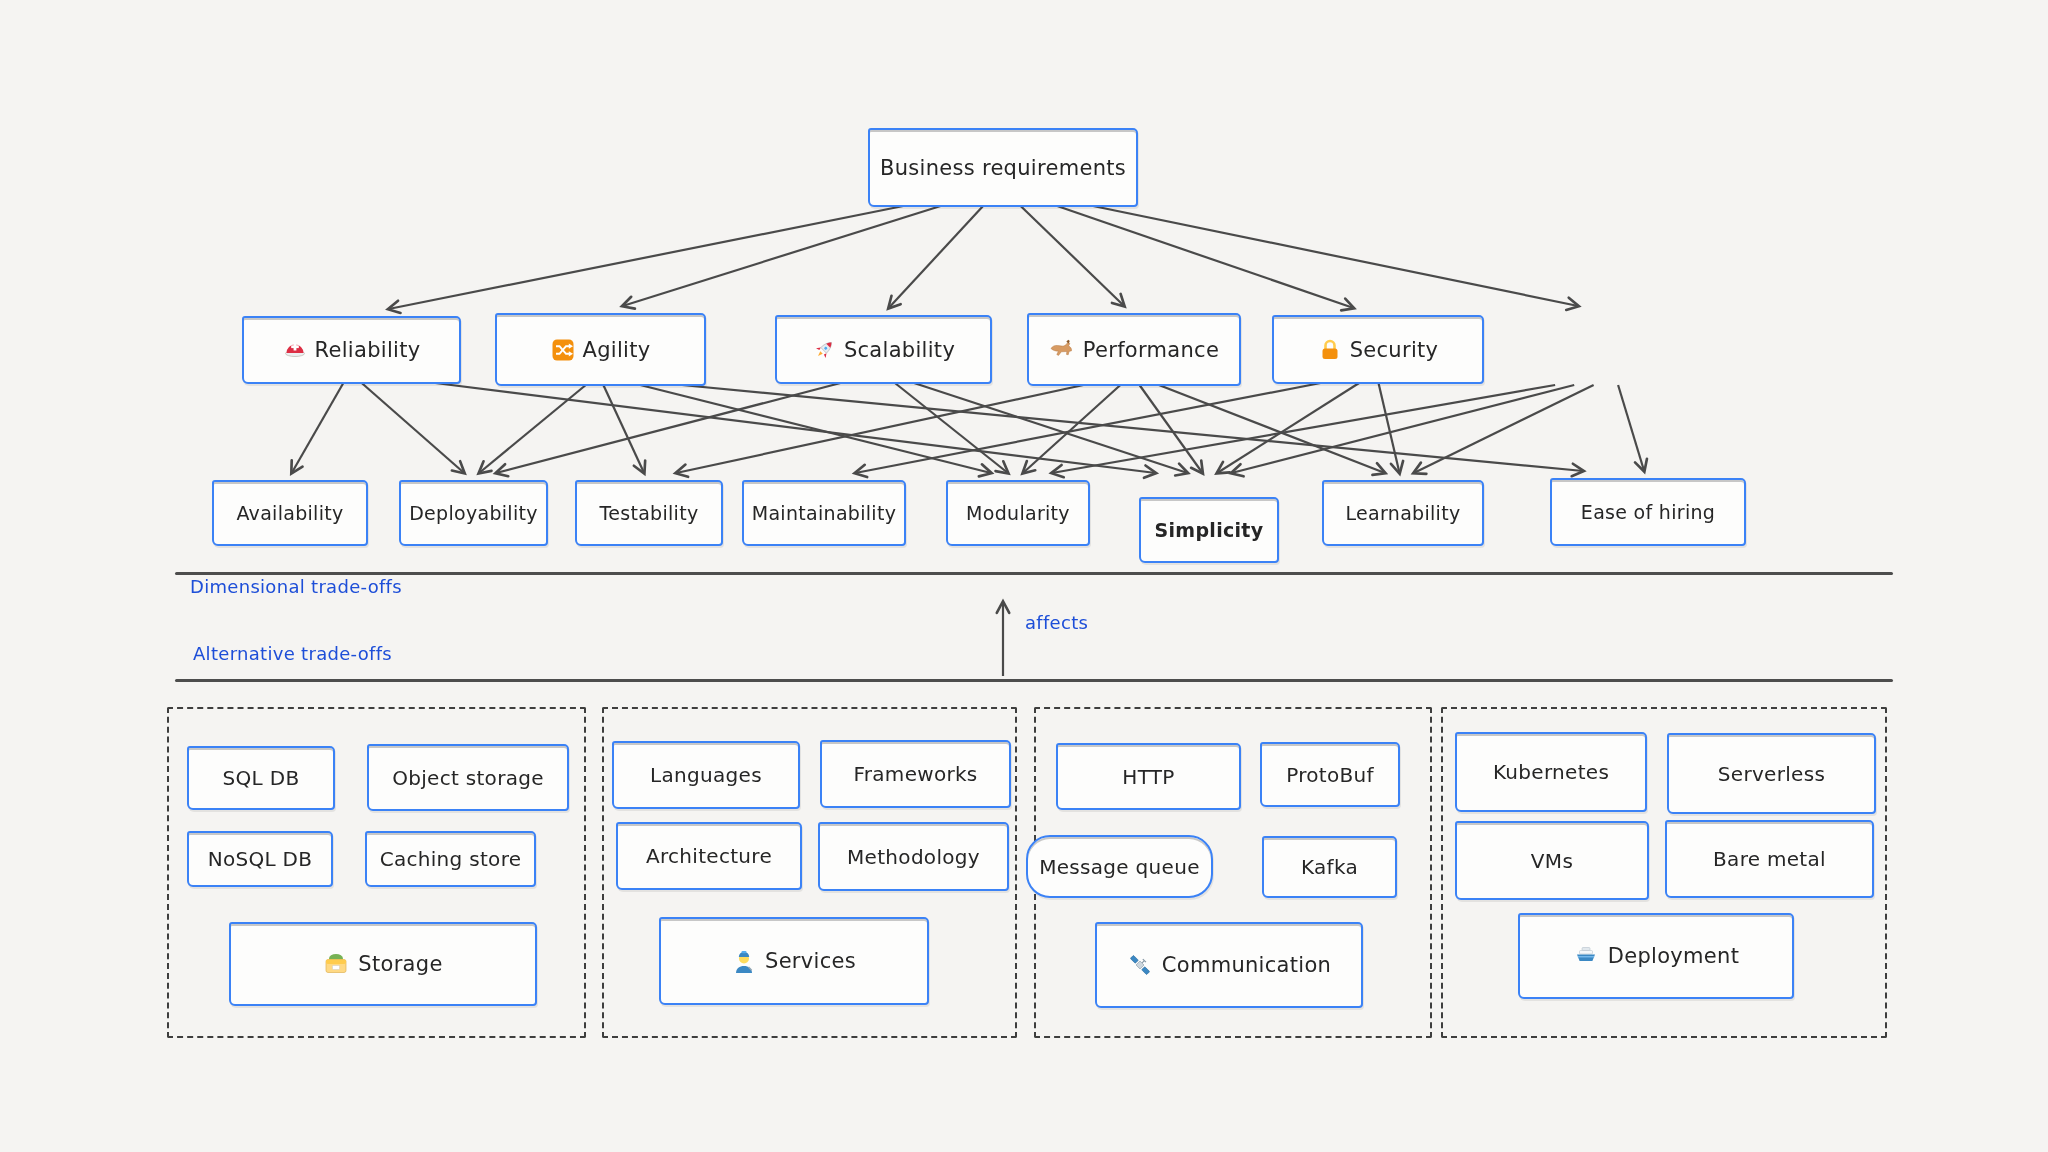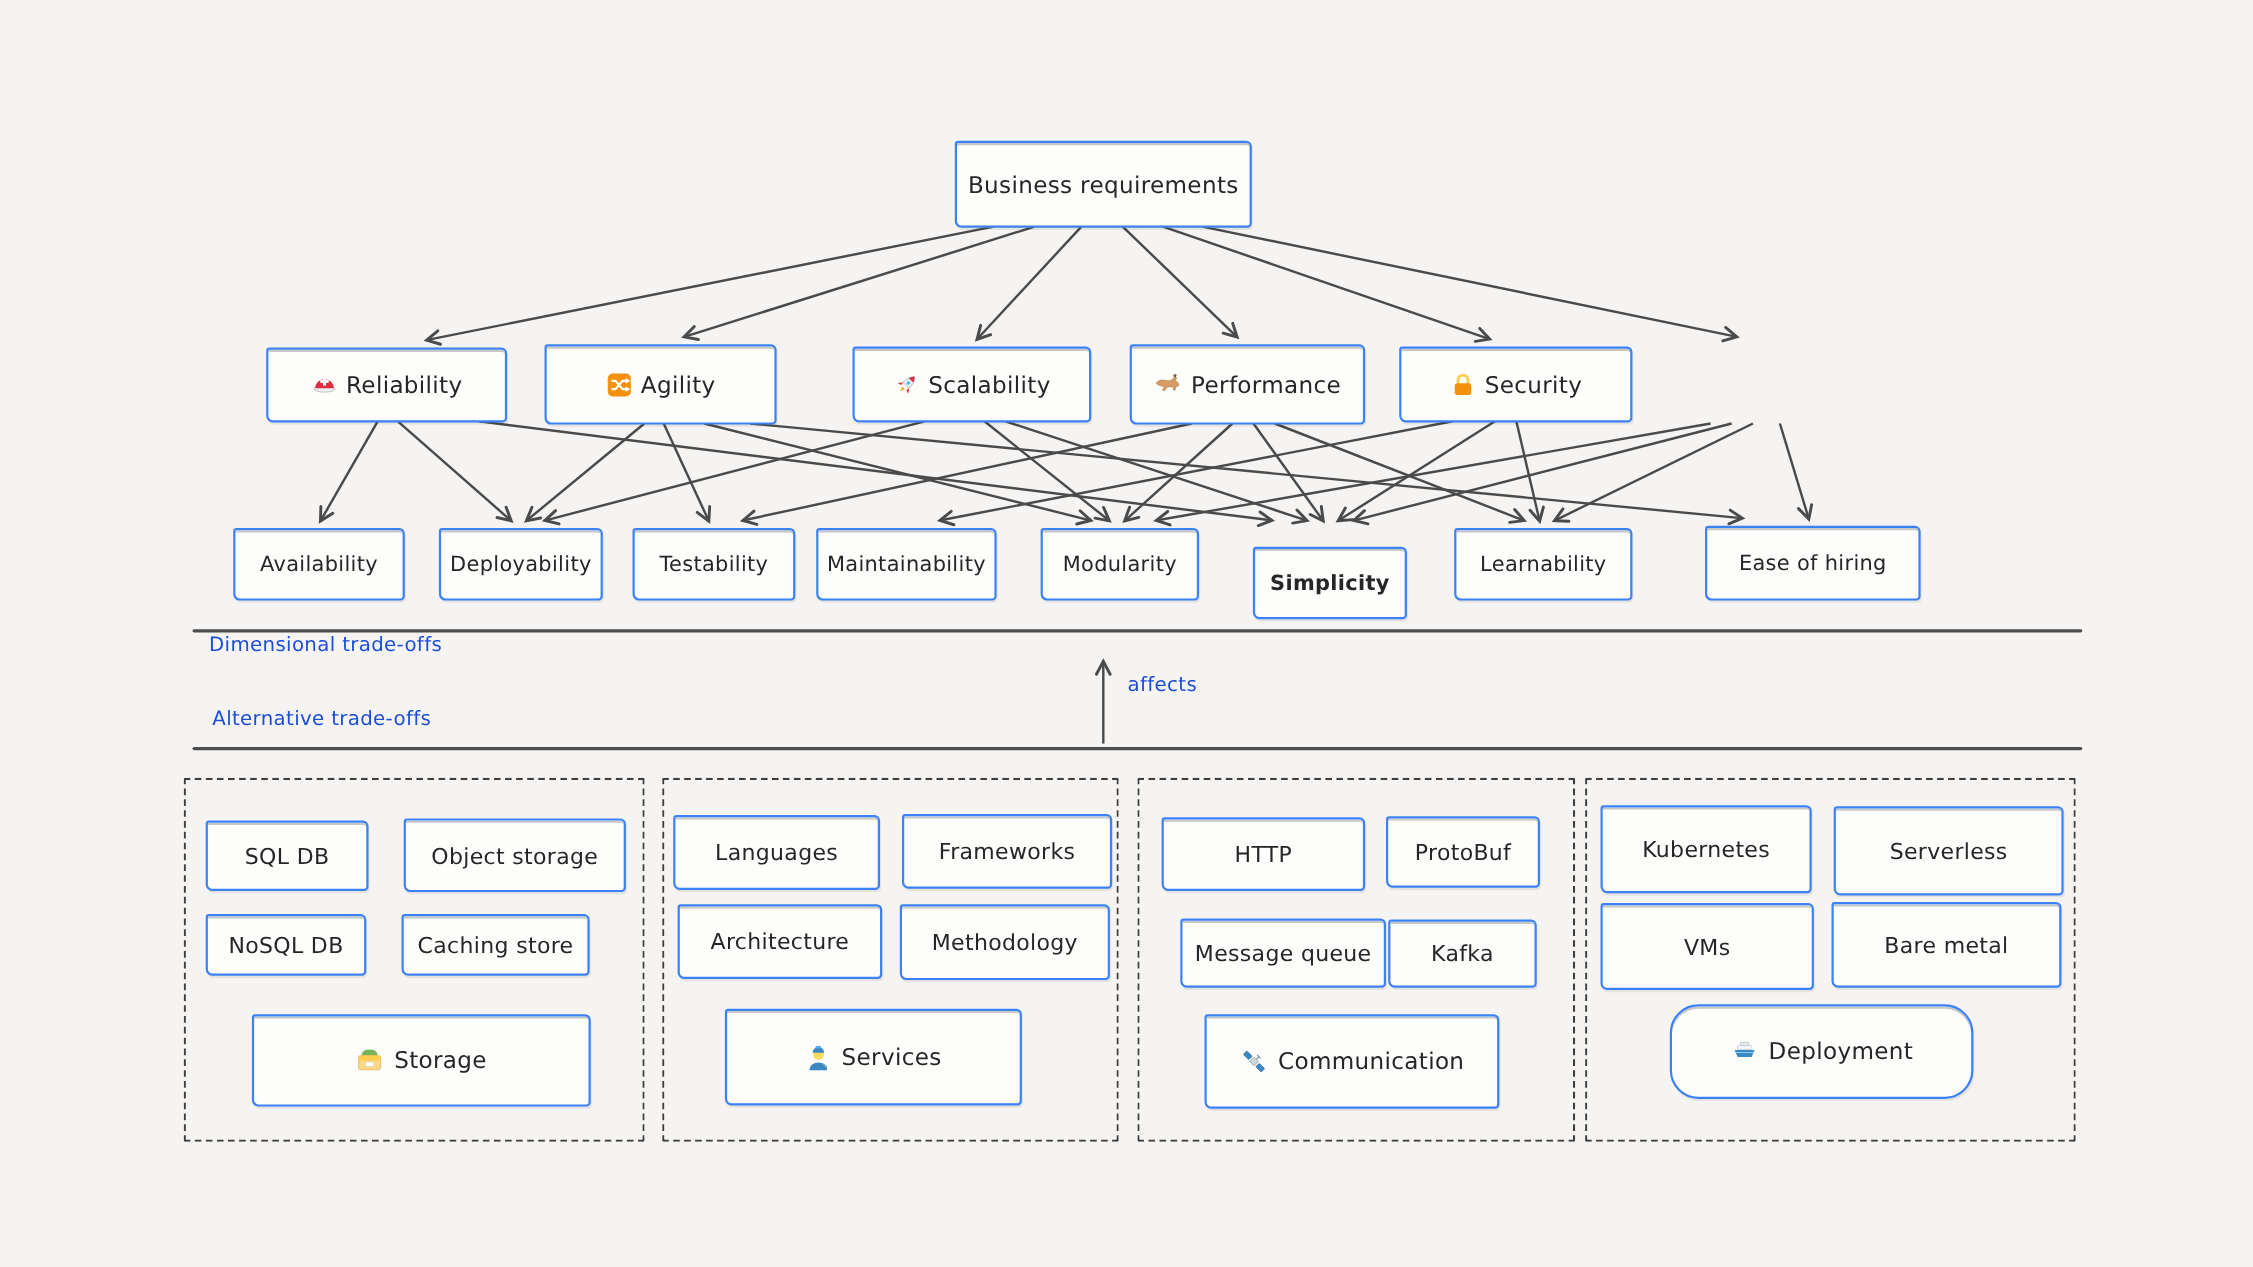--- a/index.html
+++ b/index.html
@@ -209,21 +209,21 @@
     <span>Services</span>
   </div>
 
   <div class="group" style="left:1034px;top:707px;width:394px;height:327px;"></div>
   <div class="box gsmall" style="left:1056px;top:743px;width:181px;height:63px;">
       <span>HTTP</span>
     </div>
   <div class="box gsmall" style="left:1260px;top:742px;width:136px;height:61px;">
       <span>ProtoBuf</span>
     </div>
-  <div class="box gsmall" style="left:1073px;top:835px;width:183px;height:59px;">
+  <div class="box gsmall" style="left:1026px;top:835px;width:183px;height:59px;border-radius:24px;">
       <span>Message queue</span>
     </div>
   <div class="box gsmall" style="left:1262px;top:836px;width:131px;height:58px;">
       <span>Kafka</span>
     </div>
   <div class="box gbig" style="left:1095px;top:922px;width:264px;height:82px;">
     <span class="icon">
         <svg width="26" height="26" viewBox="0 0 26 26">
           <g transform="rotate(45 13 13)">
             <rect x="10.2" y="10.2" width="5.6" height="5.6" fill="#ccd6dd" stroke="#8899a6" stroke-width="0.6"></rect>
@@ -242,21 +242,21 @@
     </div>
   <div class="box gsmall" style="left:1667px;top:733px;width:205px;height:77px;">
       <span>Serverless</span>
     </div>
   <div class="box gsmall" style="left:1455px;top:821px;width:190px;height:75px;">
       <span>VMs</span>
     </div>
   <div class="box gsmall" style="left:1665px;top:820px;width:205px;height:74px;">
       <span>Bare metal</span>
     </div>
-  <div class="box gbig" style="left:1518px;top:913px;width:272px;height:82px;border-radius:26px;">
+  <div class="box gbig" style="left:1518px;top:913px;width:272px;height:82px;">
     <span class="icon">
         <svg width="26" height="26" viewBox="0 0 26 26">
           <rect x="9" y="4.5" width="8" height="3" rx="1" fill="#e1e8ed" stroke="#aab8c2" stroke-width="0.5"></rect>
           <rect x="6.5" y="7.5" width="13" height="3.5" rx="1" fill="#f5f8fa" stroke="#aab8c2" stroke-width="0.5"></rect>
           <path d="M4 11.5 h18 l-2.6 6.5 h-12.8 z" fill="#3b88c3"></path>
           <path d="M4.8 13.8 h16.4" stroke="#88c9f9" stroke-width="1.1"></path>
         </svg>
       </span>
     <span>Deployment</span>
   </div>

